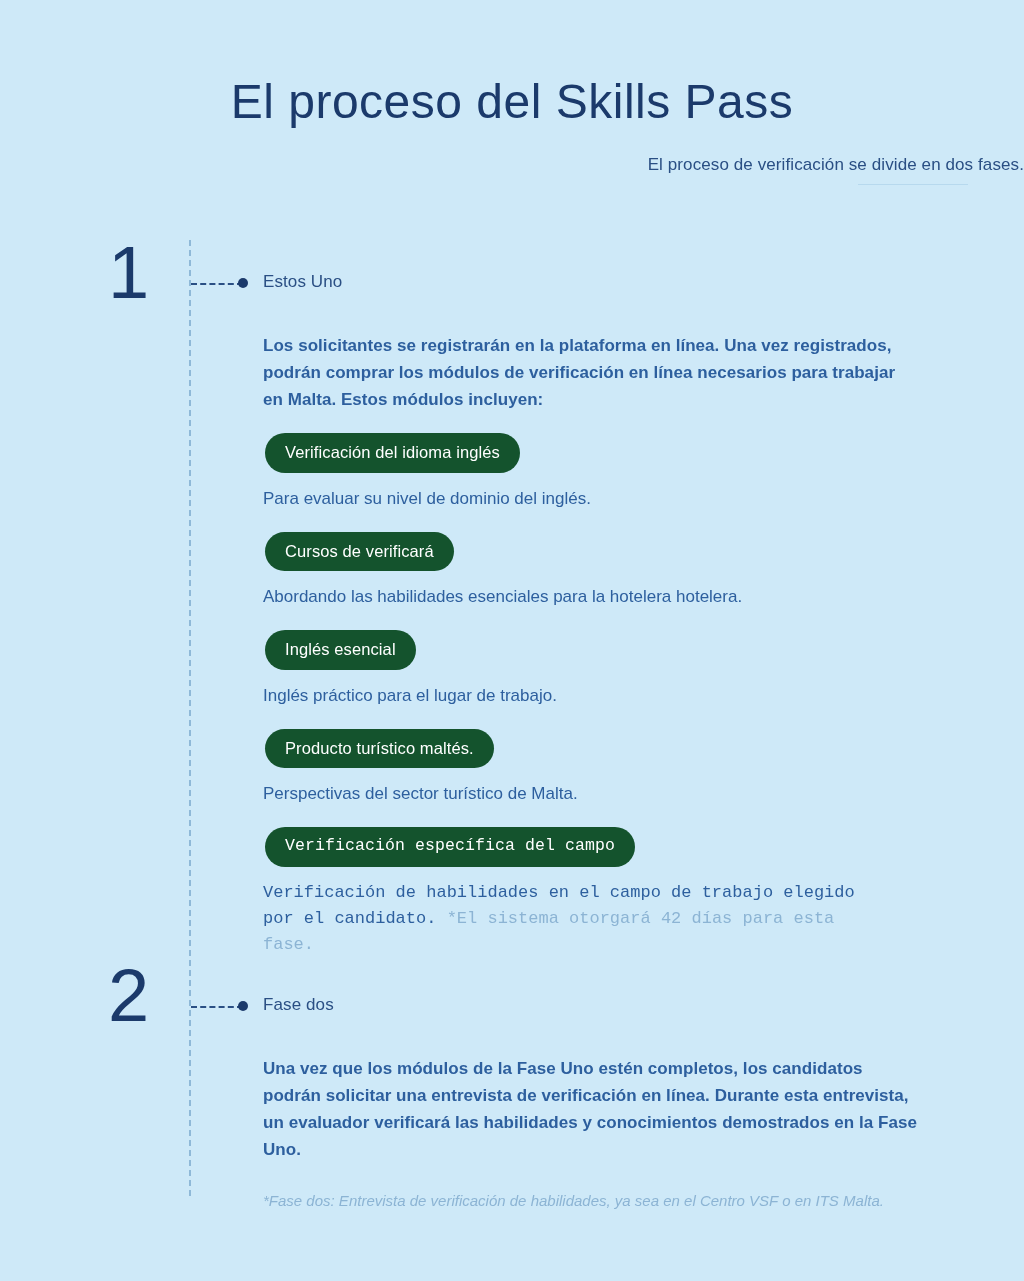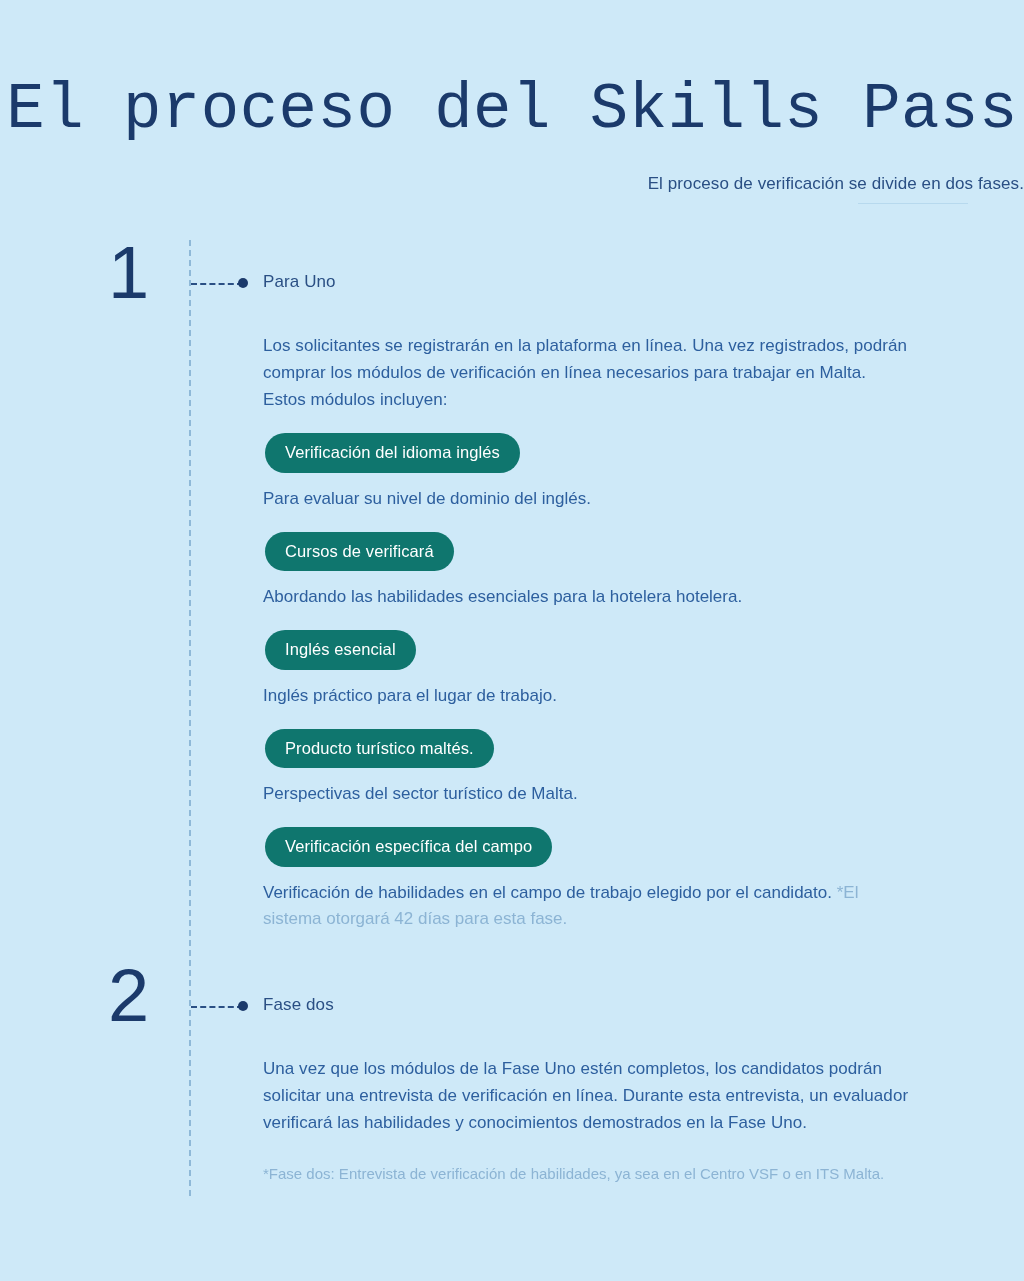--- a/index.html
+++ b/index.html
@@ -21,22 +21,22 @@
     width: 1024px;
     height: 1281px;
   }
 
   
   .header {
     text-align: center;
     padding-top: 74px;
   }
   .page-title {
-    font-family: Liberation Mono, monospace;
-    font-size: 64px;
+    font-family: Liberation Sans, sans-serif;
+    font-size: 48px;
     font-weight: 400;
     color: #1b3a6b;
     letter-spacing: 0.5px;
     line-height: 1.15;
     margin: 0;
   }
   .subtitle-wrap {
     margin-top: 26px;
     display: flex;
     justify-content: flex-end;
@@ -120,34 +120,35 @@
     top: 92px;
     width: 650px;
   }
 
   .para {
     font-size: 17px;
     line-height: 27px;
     color: #2d5f9e;
     margin: 0;
     letter-spacing: 0.05px;
+    font-weight: bold;
   }
   .para-wide { width: 660px; }
 
   .modules {
     margin-top: 20px;
   }
   .module-block {
     margin-bottom: 20px;
   }
-  .module-block:last-child { margin-bottom: 0; }
+  .module-block:last-child { margin-bottom: 0; font-family: Liberation Mono, monospace; }
 
   .pill {
     display: inline-block;
-    background: #0f766e;
+    background: #14532d;
     color: #ffffff;
     font-size: 16.5px;
     line-height: 1;
     padding: 11px 20px 12px 20px;
     border-radius: 999px;
     letter-spacing: 0.1px;
     margin-left: 2px;
   }
   .module-desc {
     margin: 13px 0 0 0;
@@ -159,20 +160,21 @@
   .muted-note {
     color: #8cb4d4;
   }
 
   .footnotes {
     margin-top: 26px;
     font-size: 15px;
     line-height: 23px;
     color: #8cb4d4;
     width: 700px;
+    font-style: italic;
   }
   .footnote-line { margin: 0; }
 </style>
 </head>
 <body>
 
 <div class="page">
 
   <div class="header">
     <h1 class="page-title">El proceso del Skills Pass</h1>
@@ -183,21 +185,21 @@
       </div>
     </div>
   </div>
 
   <div class="timeline-axis"></div>
 
   <div class="phase phase-1">
     <div class="phase-number">1</div>
     <div class="connector"></div>
     <div class="connector-dot"></div>
-    <div class="phase-label">Para Uno</div>
+    <div class="phase-label">Estos Uno</div>
 
     <div class="phase-body">
       <p class="para">Los solicitantes se registrarán en la plataforma en línea. Una vez registrados, podrán comprar los módulos de verificación en línea necesarios para trabajar en Malta. Estos módulos incluyen:</p>
 
       <div class="modules">
 
         <div class="module-block">
           <span class="pill">Verificación del idioma inglés</span>
           <p class="module-desc"><span>Para evaluar su nivel de dominio del inglés.</span></p>
         </div>

